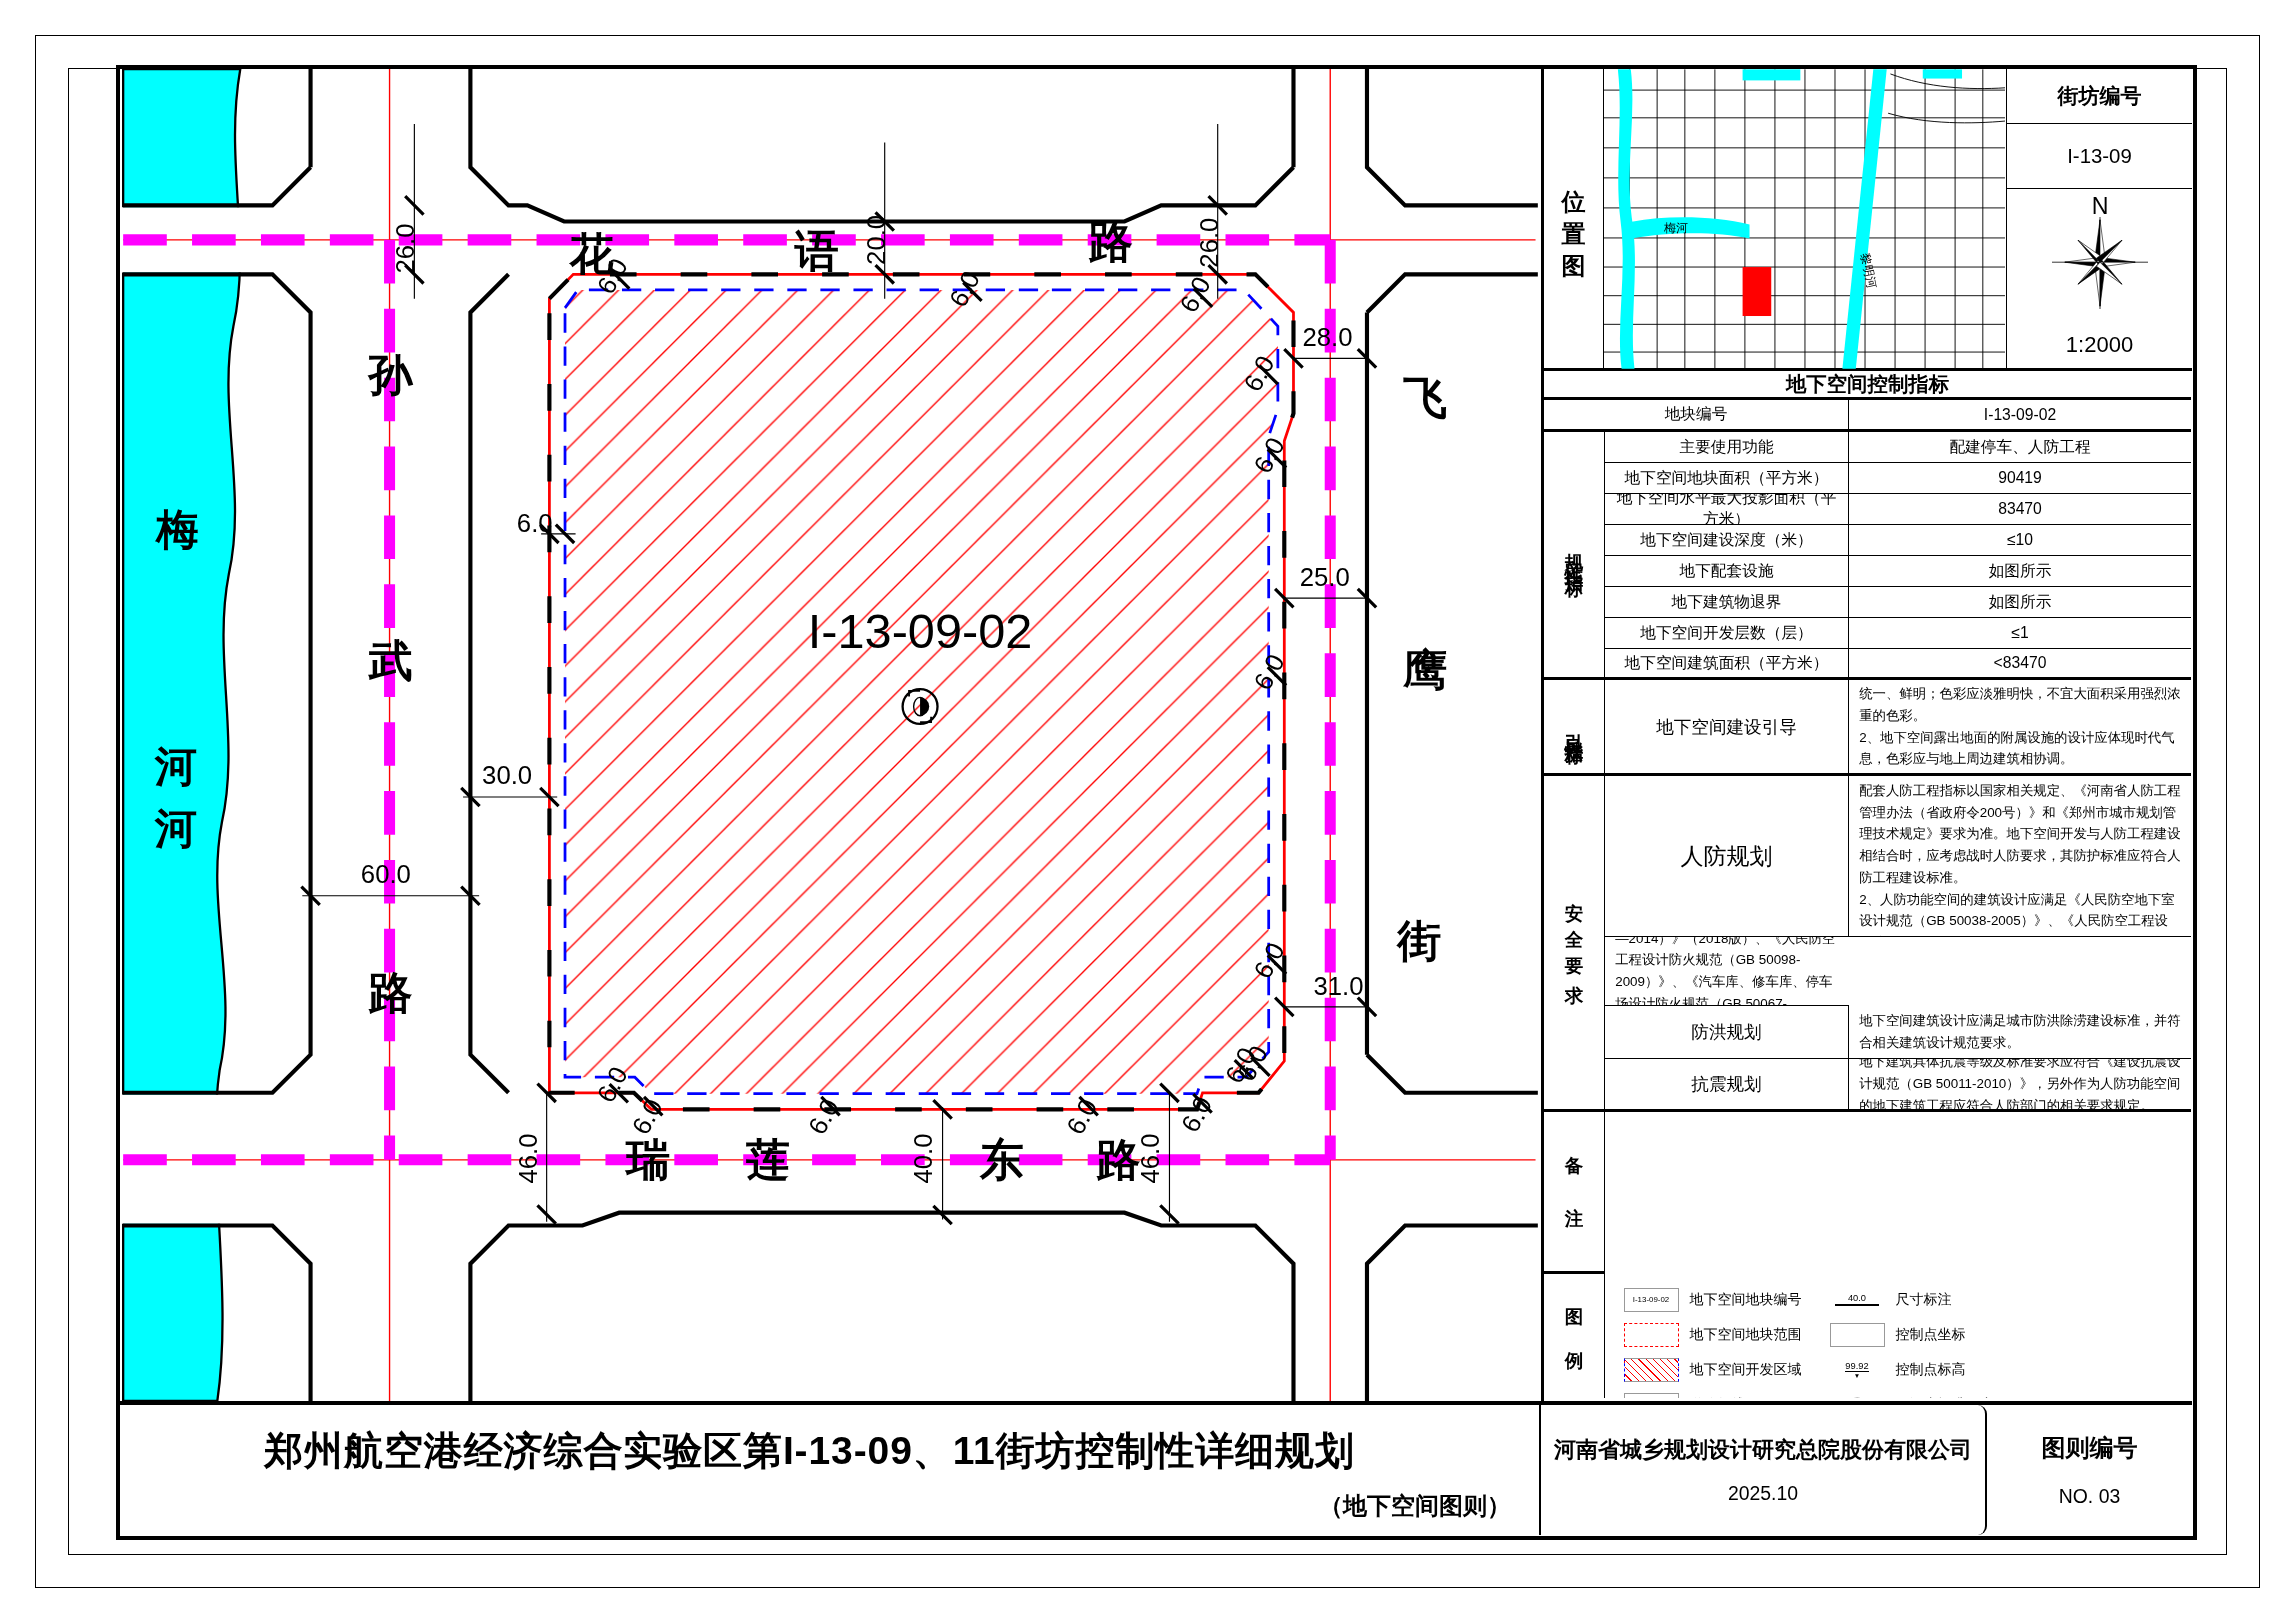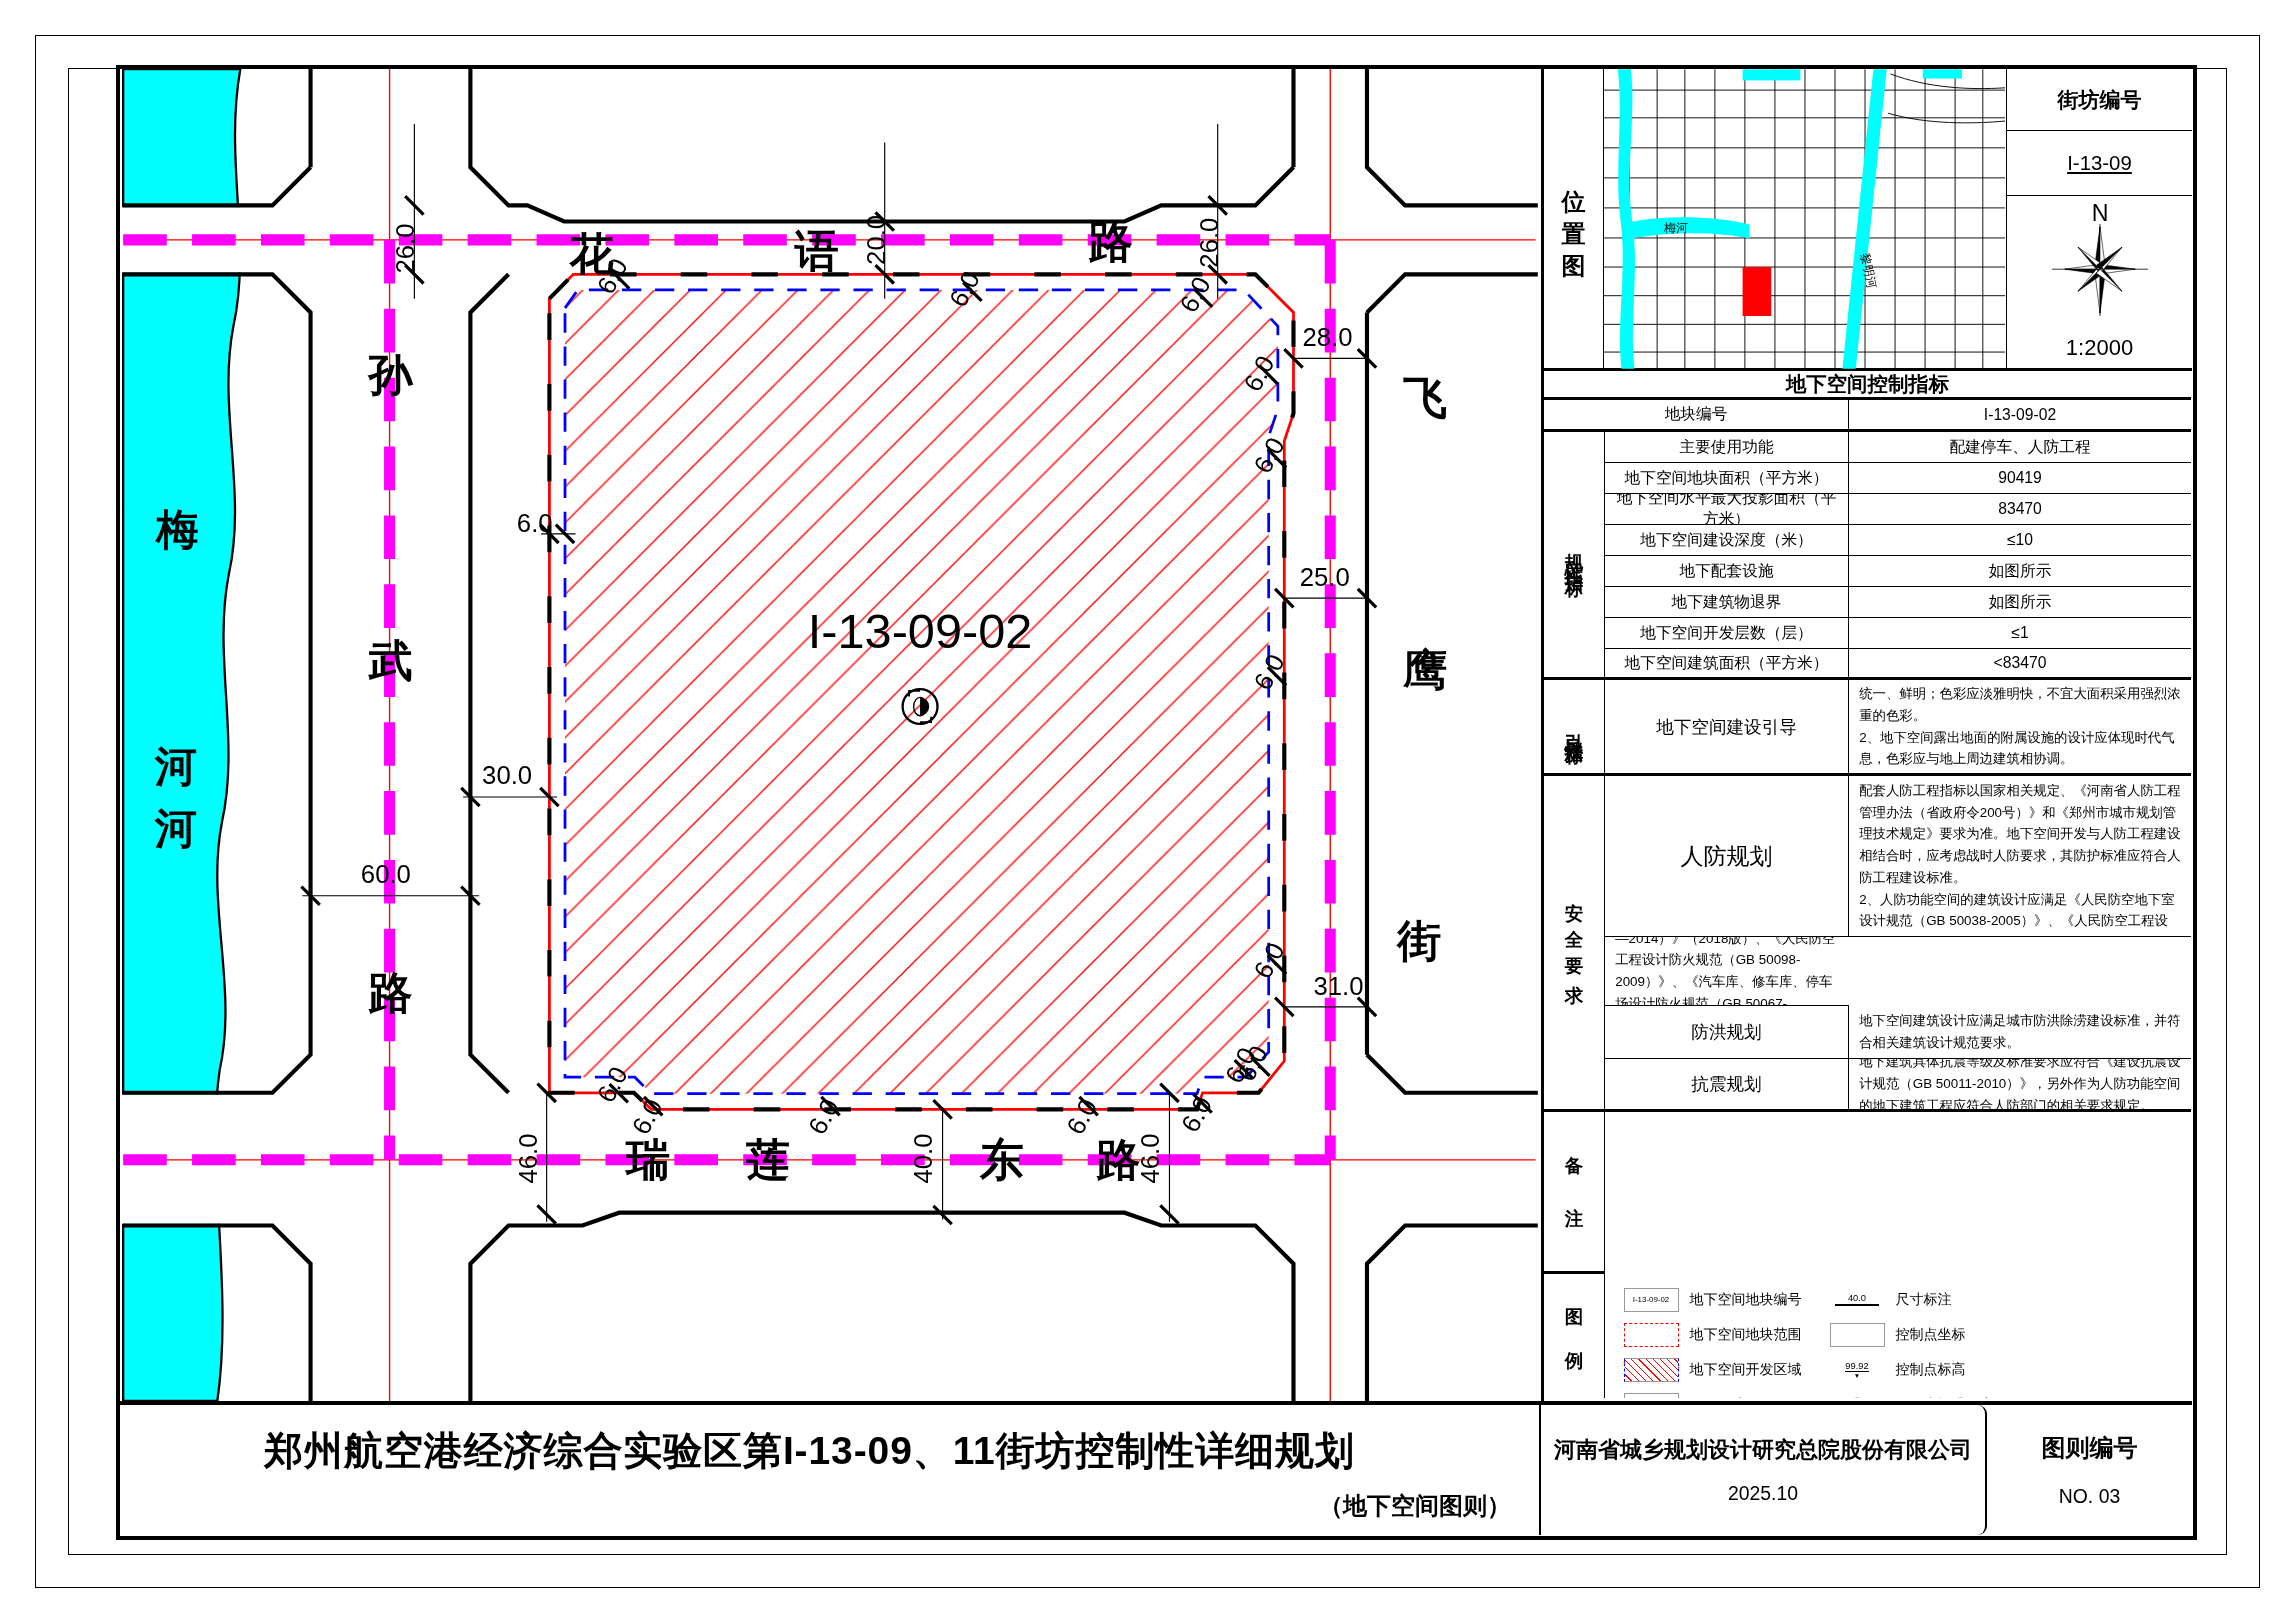--- a/index.html
+++ b/index.html
@@ -10,22 +10,22 @@
   .b-inner{position:absolute;left:68px;top:68px;right:68px;bottom:68px;border:1.4px solid #000;}
   .frame{position:absolute;left:116px;top:65px;width:2081px;height:1475px;border:4.6px solid #000;}
   .mapwrap{position:absolute;left:0;top:0;width:1421px;height:1332px;}
   .panel{position:absolute;left:1421px;top:0;width:651px;height:1332px;border-left:3.7px solid #000;background:#fff;}
   .locrow{position:relative;display:flex;height:302px;border-bottom:3.7px solid #000;}
   .loclabel{width:60px;border-right:1.9px solid #000;display:flex;align-items:center;justify-content:center;}
   .vtext{writing-mode:vertical-rl;text-orientation:upright;}
   .loclabel .vtext{font-size:24px;font-weight:bold;letter-spacing:32px;}
   .minimap{width:403px;border-right:1.9px solid #000;position:relative;}
   .locright{flex:1;display:flex;flex-direction:column;}
-  .lr1{height:62px;border-bottom:1.9px solid #000;display:flex;align-items:center;justify-content:center;font-size:21px;font-weight:bold;}
-  .lr2{height:65px;border-bottom:1.9px solid #000;display:flex;align-items:center;justify-content:center;font-size:20.4px;text-decoration:underline;}
+  .lr1{height:55px;border-bottom:1.9px solid #000;display:flex;align-items:center;justify-content:center;font-size:21px;font-weight:bold;}
+  .lr2{height:65px;border-bottom:1.9px solid #000;display:flex;align-items:center;justify-content:center;font-size:20.4px;}
   .lr3{height:132px;display:flex;align-items:center;justify-content:center;}
   .lr4{flex:1;display:flex;align-items:center;justify-content:center;font-size:22px;}
   .tbl{display:grid;grid-template-columns:61px 244px 342px;
        grid-template-rows:29px 32px repeat(8,31px) 96px 161px 69px 53px 53px 162px 124px;}
   .c{border-right:1.9px solid #000;border-bottom:1.9px solid #000;display:flex;align-items:center;justify-content:center;
      font-size:15.7px;text-align:center;padding:1.9px 4.6px;overflow:hidden;}
   .noR{border-right:none;}
   .bb6{border-bottom:3.2px solid #000;}
   .grp{font-size:18.5px;font-weight:bold;}
   .grp .vtext{letter-spacing:6.5px;}

